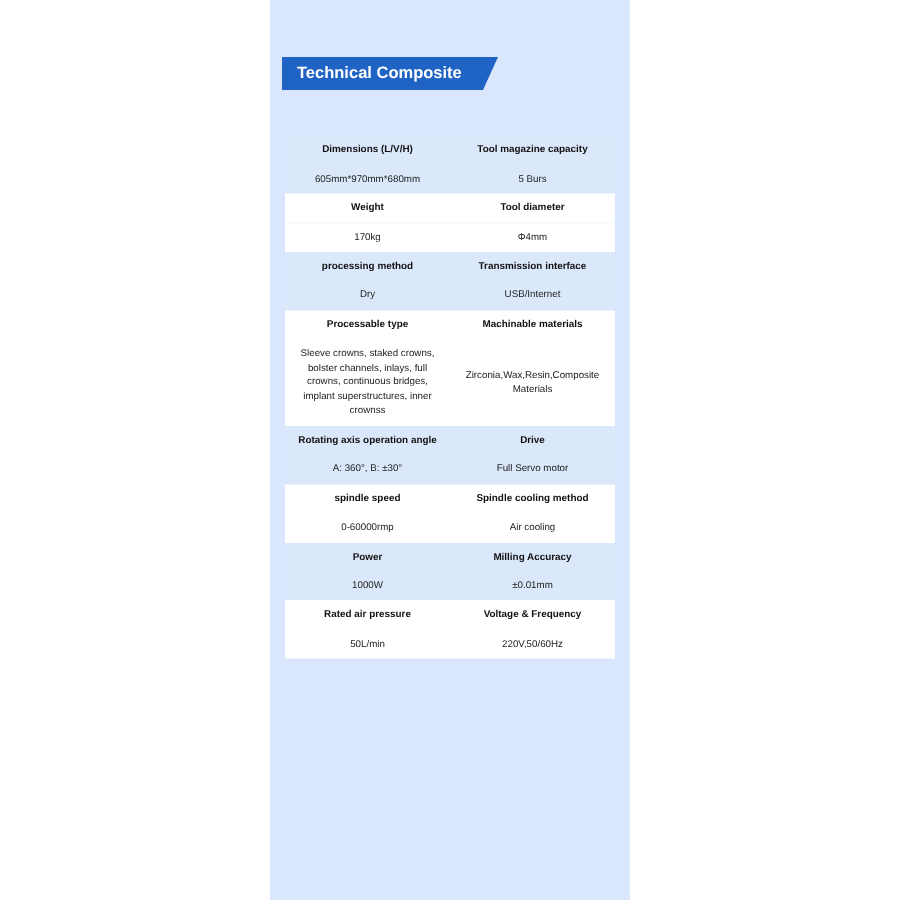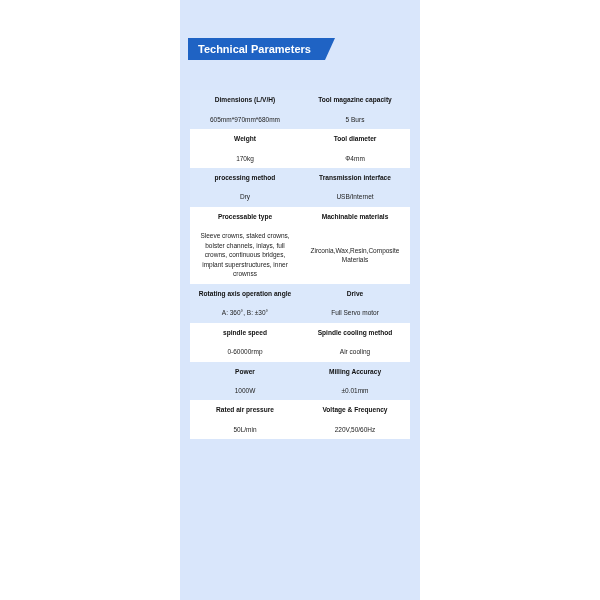--- a/index.html
+++ b/index.html
@@ -94,21 +94,21 @@
 </style>
 </head>
 <body>
 
 <div class="page">
   <div class="panel"></div>
 
   <div class="content">
 
     <div class="title-wrap">
-      <span class="title-banner">Technical Parameters</span>
+      <span class="title-banner">Technical Composite</span>
     </div>
 
     <table class="table">
       <tbody>
 
         <tr class="row-head band-head-a">
           <td class="left-cell">Dimensions (L/V/H)</td>
           <td class="right-cell">Tool magazine capacity</td>
         </tr>
         <tr class="band-a">

